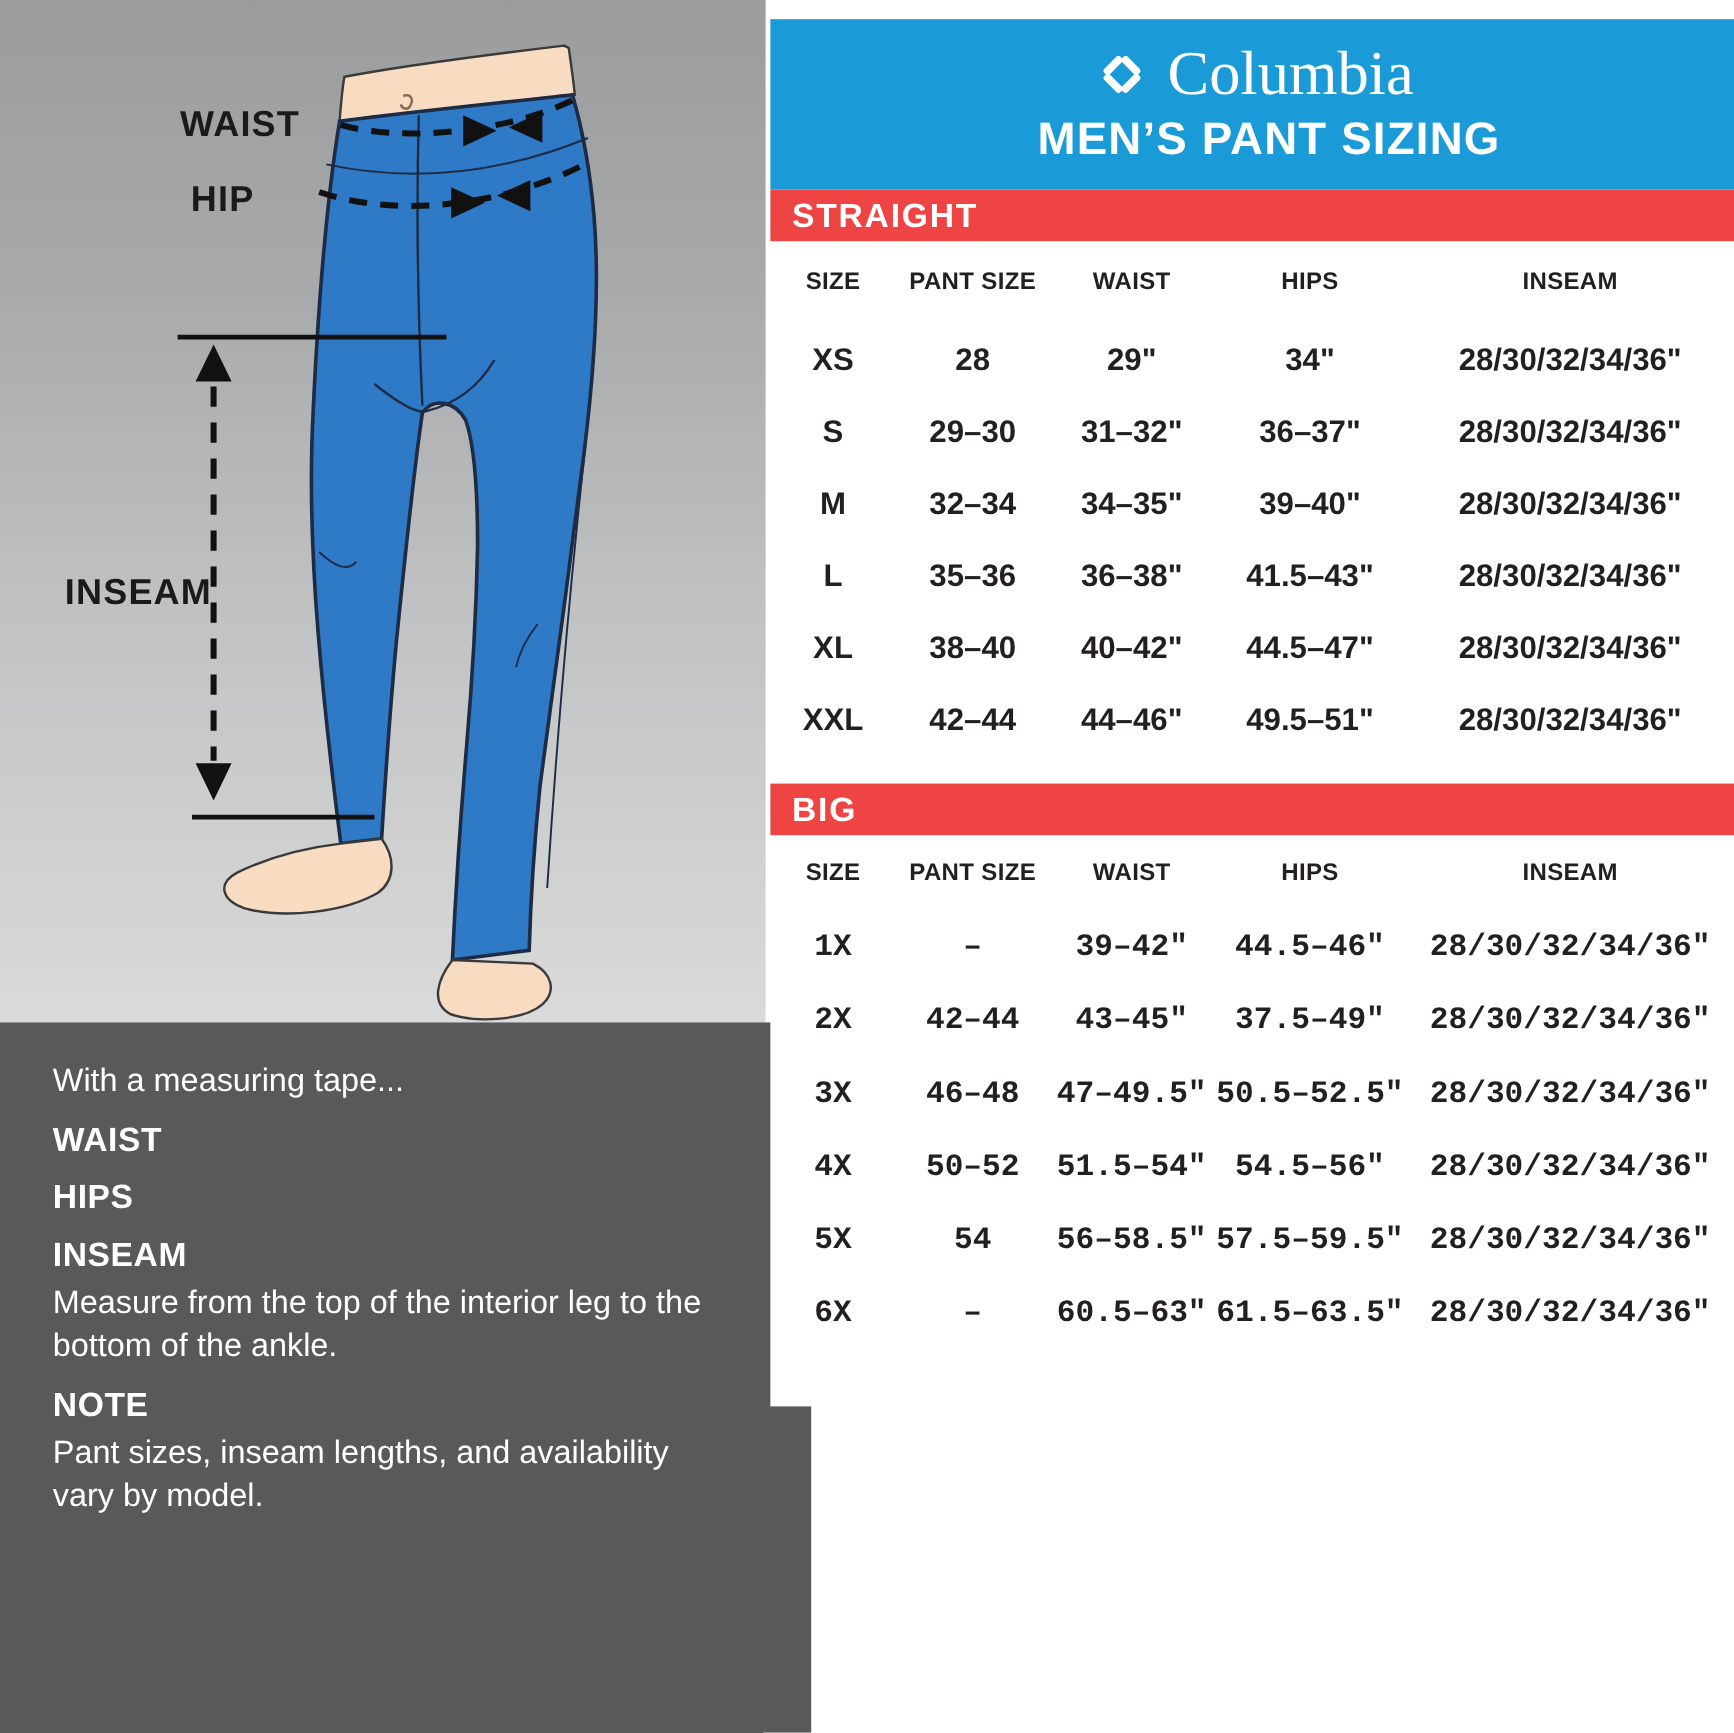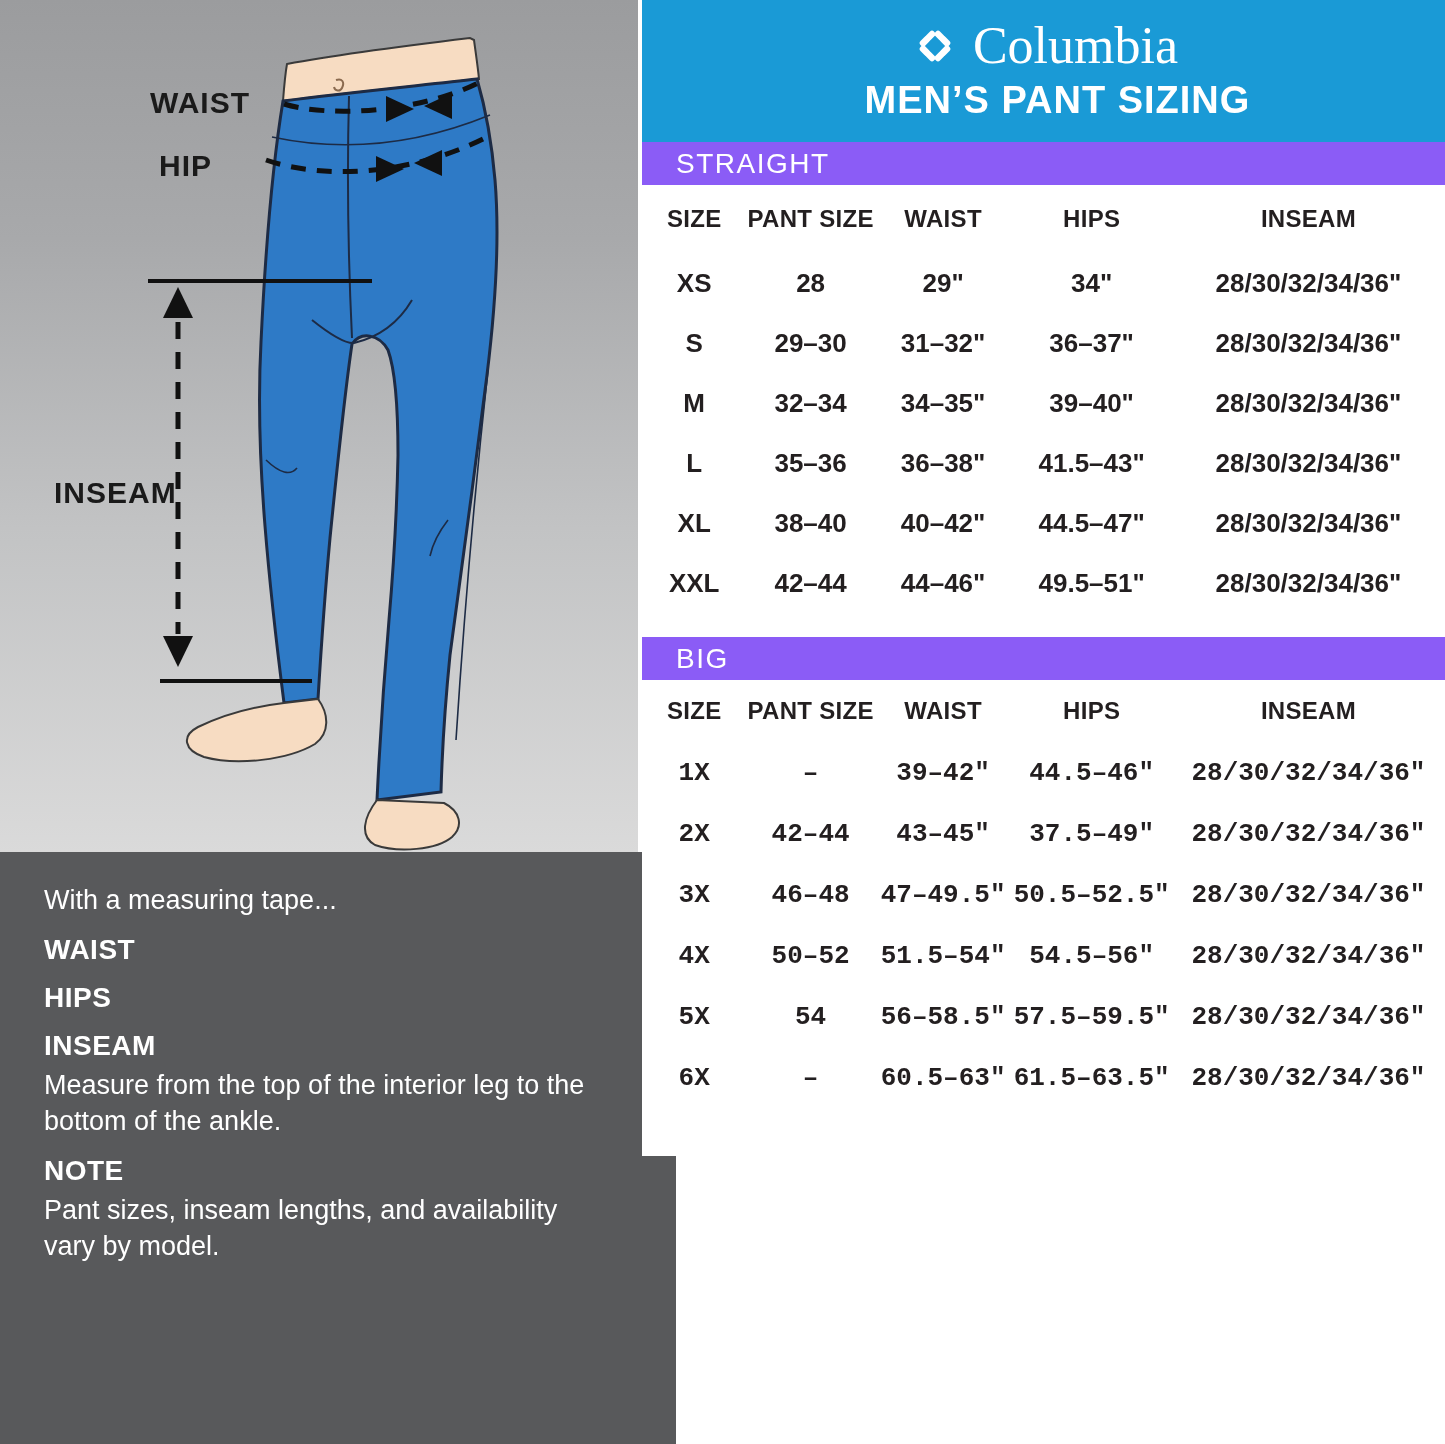--- a/index.html
+++ b/index.html
@@ -20,38 +20,38 @@
   .panel-instructions {
     position: absolute; left: 0; top: 852px; width: 676px; height: 592px;
     background: #58595b; color: #ffffff; padding: 30px 38px 0 44px;
   }
   .panel-instructions .intro { font-size: 27px; line-height: 36px; margin-bottom: 14px; }
   .instr-section { margin-top: 16px; }
   .instr-section h3 { font-size: 28px; font-weight: bold; margin: 0 0 5px 0; letter-spacing: 0.5px; }
   .instr-section p { font-size: 27px; line-height: 36px; margin: 0; max-width: 552px; }
 
   
-  .panel-tables { position: absolute; left: 642px; top: 0; width: 803px; height: 1156px; background: #ffffff; }
+  .panel-tables { position: absolute; left: 642px; top: 16px; width: 803px; height: 1156px; background: #ffffff; }
 
   .brand-header { width: 100%; height: 142px; background: #1a9ad6; text-align: center; color: #fff; }
   .logo-row { display: flex; align-items: center; justify-content: center; padding-top: 20px; }
   .gem-icon { width: 52px; height: 52px; margin-right: 12px; }
   .wordmark { font-family: "Liberation Serif", serif; font-size: 52px; color: #ffffff; line-height: 1; }
   .subtitle { font-size: 38px; font-weight: bold; letter-spacing: 1px; margin-top: 7px; color: #ffffff; margin-left: 28px; }
 
-  .section-bar { width: 100%; height: 43px; line-height: 43px; background: #8b5cf6;
-                 color: #ffffff; font-size: 28px; font-weight: normal; letter-spacing: 1.5px;
-                 padding-left: 34px; }
+  .section-bar { width: 100%; height: 43px; line-height: 43px; background: #ef4444;
+                 color: #ffffff; font-size: 28px; font-weight: bold; letter-spacing: 1.5px;
+                 padding-left: 18px; }
   .bar-big { margin-top: 24px; }
 
   table.size-table { width: 100%; border-collapse: collapse; table-layout: fixed; }
   table.size-table th, table.size-table td {
     text-align: center; vertical-align: middle; color: #231f20; white-space: nowrap;
   }
-  table.size-table th { font-size: 24px; font-weight: bold; letter-spacing: 0.3px; }
+  table.size-table th { font-size: 20px; font-weight: bold; letter-spacing: 0.3px; }
   table.size-table td { font-size: 26px; font-weight: bold; }
   .tbl-straight thead th { height: 68px; }
   .tbl-straight tbody td { height: 60px; }
   .tbl-big thead th { height: 62px; }
   .tbl-big tbody td { height: 61px; font-family: Liberation Mono, monospace; }
 </style>
 </head>
 <body>
 
 <div class="canvas">

